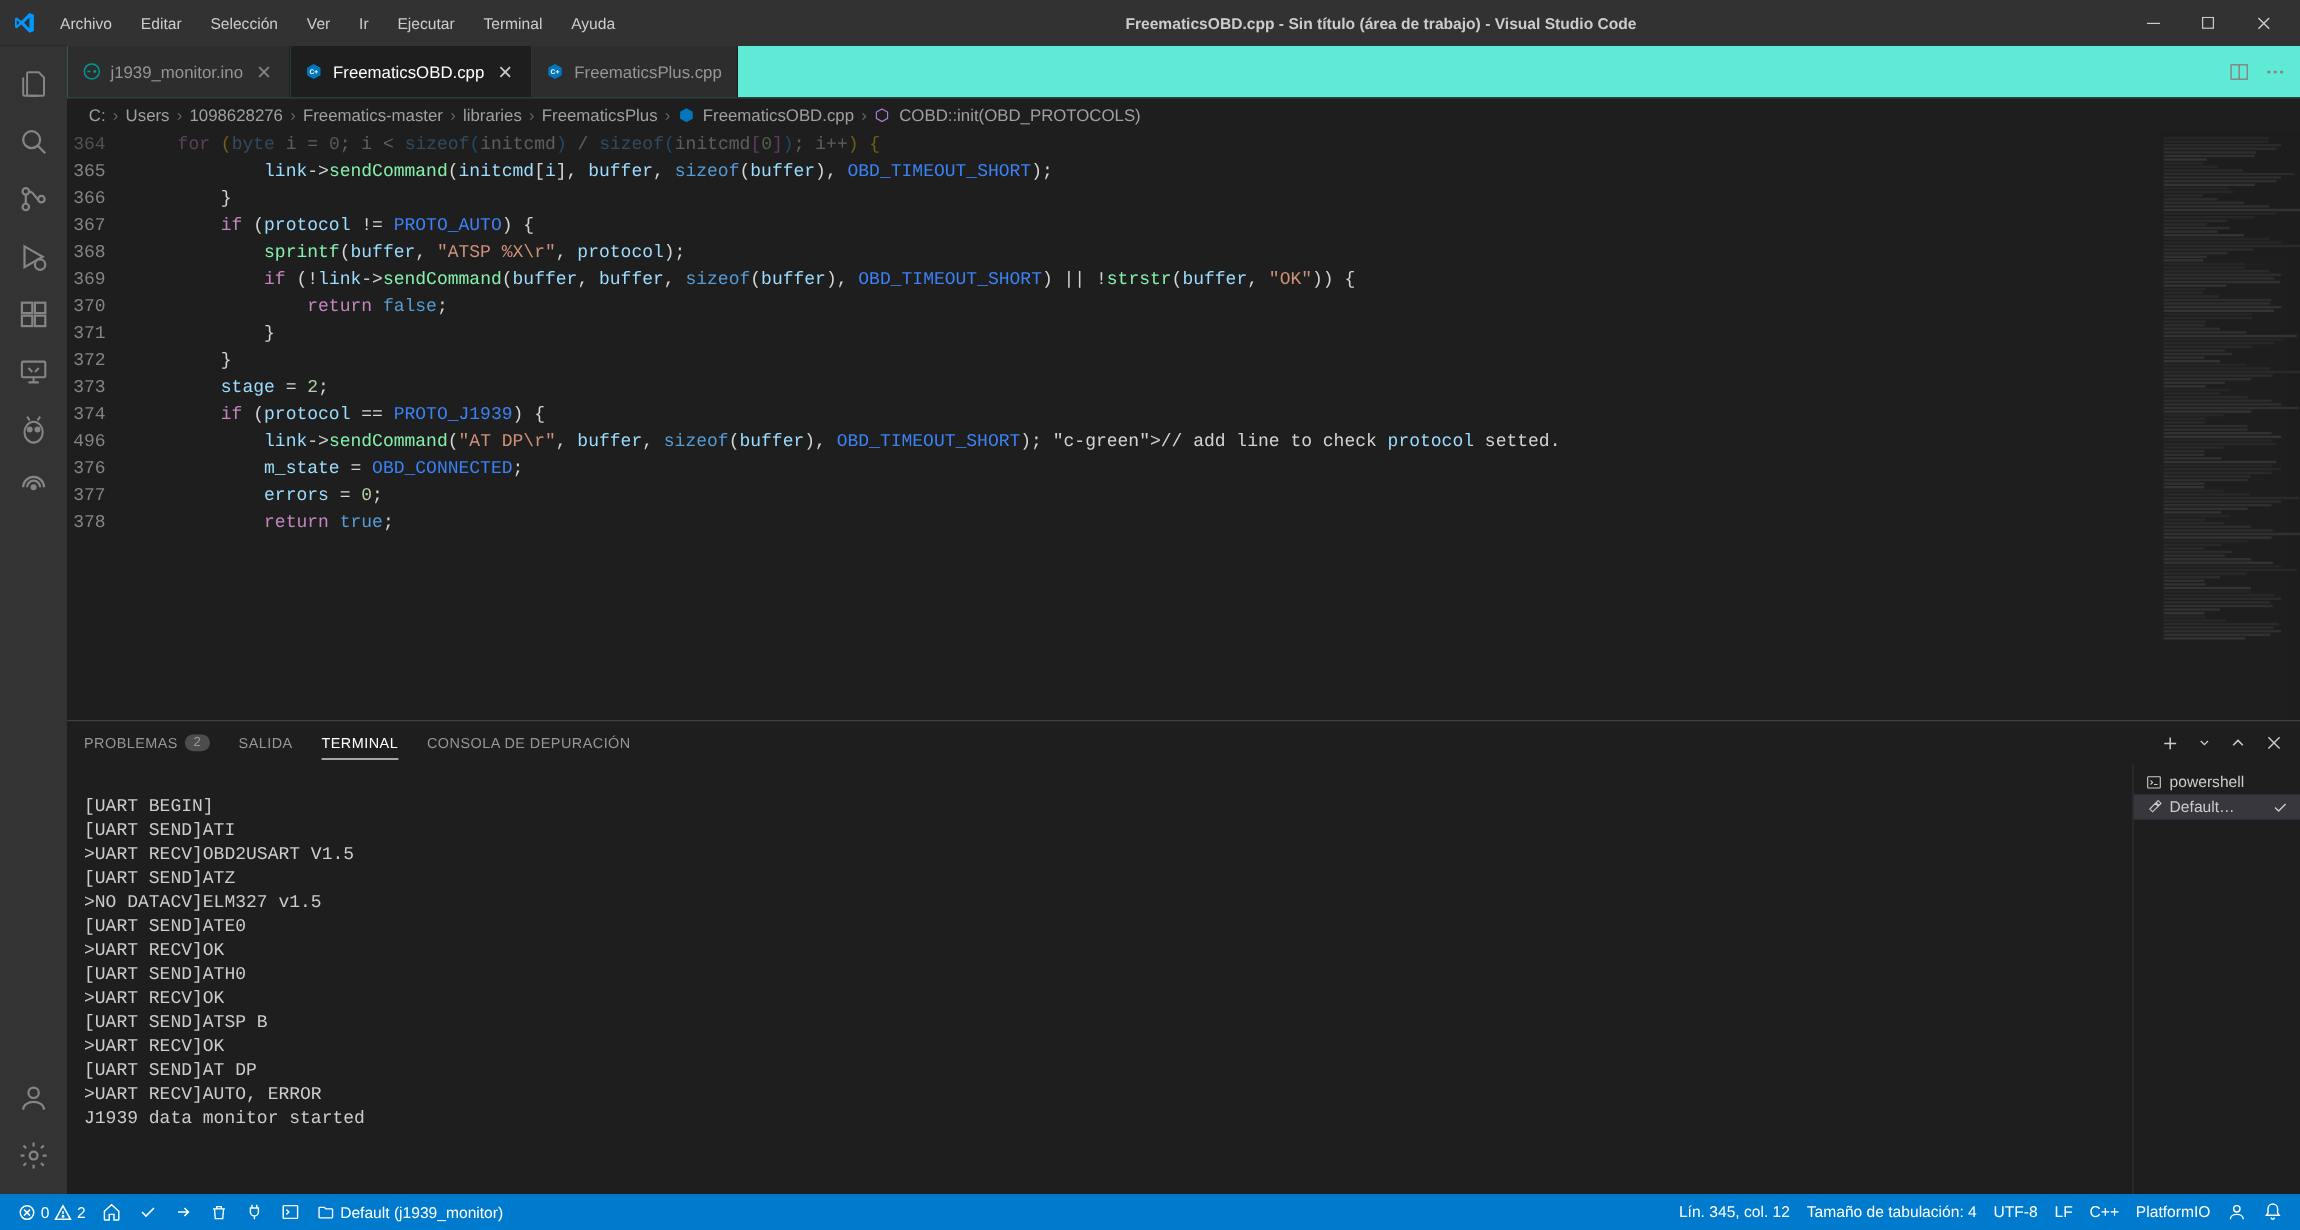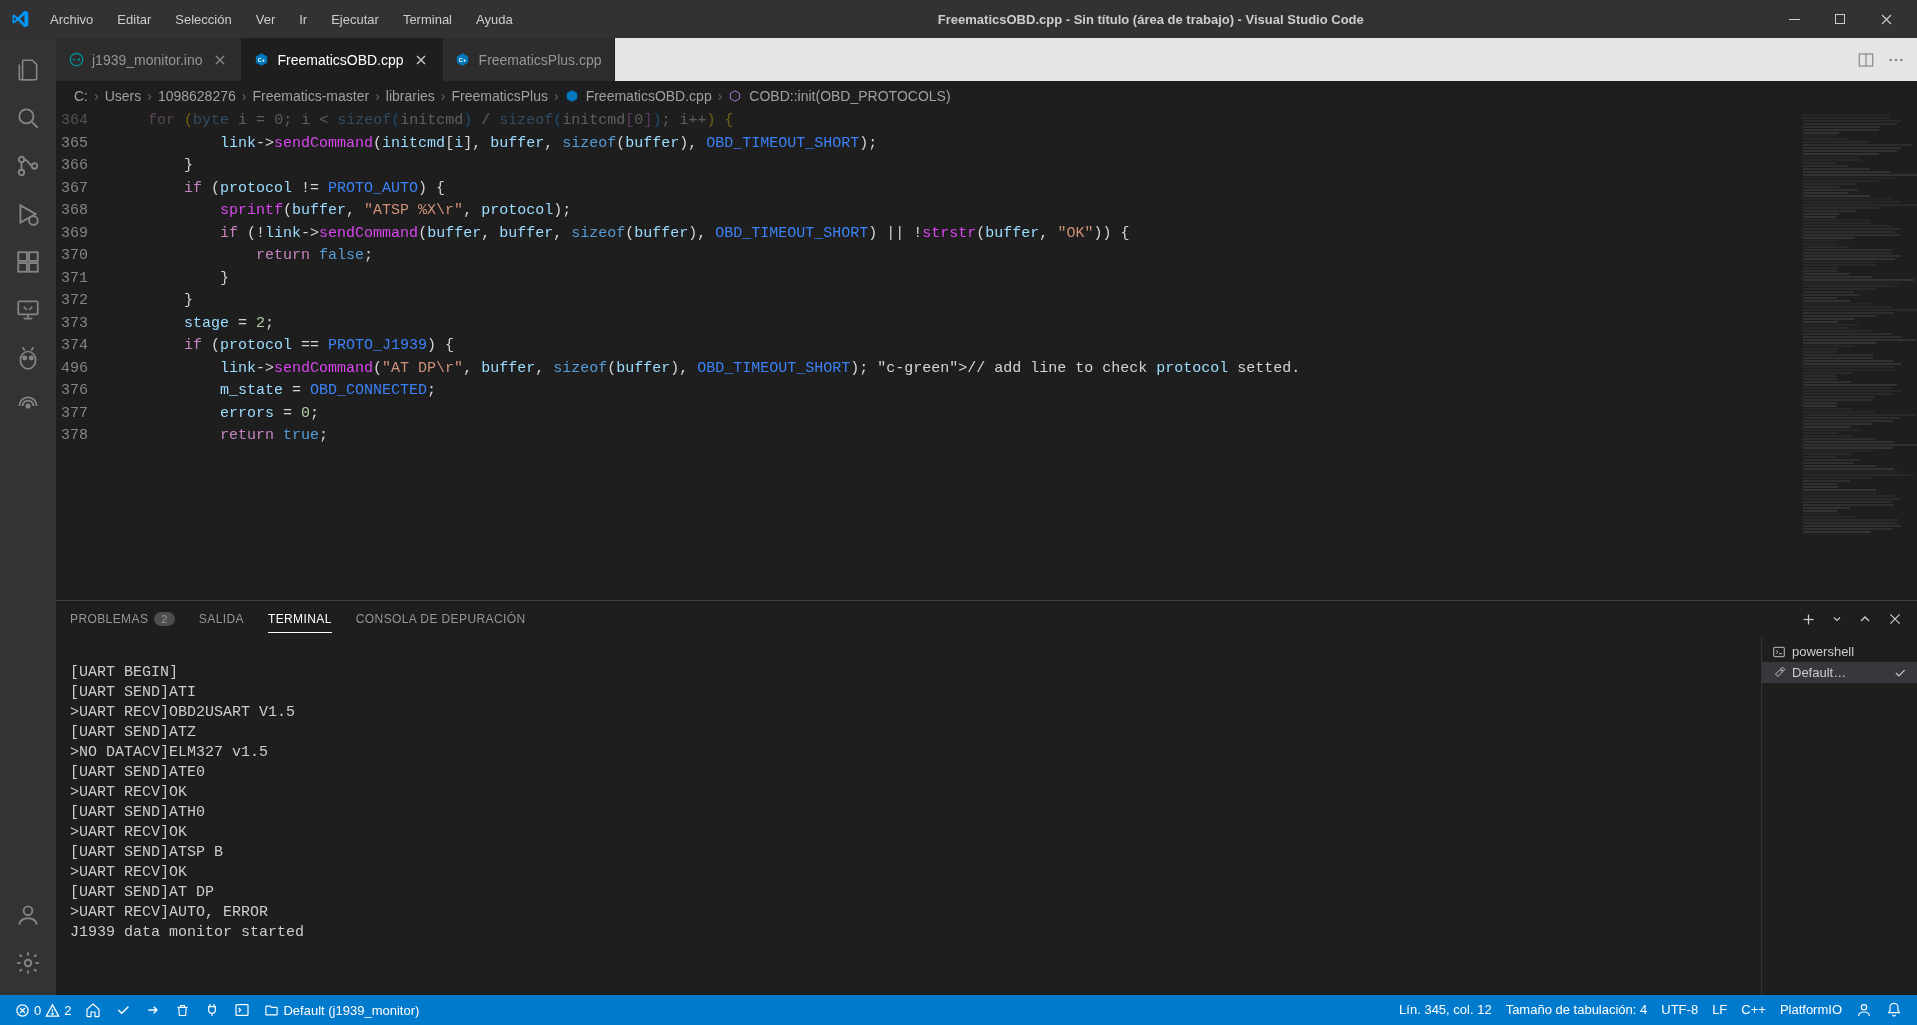--- a/index.html
+++ b/index.html
@@ -44,21 +44,21 @@
   align-items: center;
   justify-content: center;
   cursor: pointer;
   color: #858585;
   position: relative;
 }
 .activity-bottom { margin-top: auto; margin-bottom: 8px; }
 .editor-area { flex: 1; display: flex; flex-direction: column; background: #1e1e1e; overflow: hidden; }
 .tabs-bar {
   height: 44px;
-  background: #e5e5e5;
+  background: #5eead4;
   display: flex;
   align-items: stretch;
   border-bottom: 1px solid #1e1e1e;
 }
 .tab {
   display: flex;
   align-items: center;
   padding: 0 12px;
   gap: 8px;
   background: #2d2d2d;
@@ -91,21 +91,21 @@
   font-family: Consolas, "Courier New", monospace;
   font-size: 15px;
   line-height: 22.5px;
   white-space: pre;
   color: #d4d4d4;
   padding-left: 8px;
 }
 .minimap { width: 118px; background: #1e1e1e; padding: 4px; opacity: 0.55; overflow:hidden; }
 .minimap-line { height: 2px; margin-bottom: 1px; background: #555; }
 .c-blue { color: #569cd6; }
-.c-yellow { color: #d946ef; }
+.c-yellow { color: #86efac; }
 .c-orange { color: #ce9178; }
 .c-purple { color: #c586c0; }
 .c-lightgreen { color: #b5cea8; }
 .c-op { color: #d4d4d4; }
 .c-brace1 { color: #ffd700; }
 .c-brace2 { color: #da70d6; }
 .c-brace3 { color: #179fff; }
 .c-member { color: #9cdcfe; }
 .c-const { color: #3b82f6; }
 
@@ -133,21 +133,21 @@
 .terminal-output {
   flex: 1;
   font-family: Consolas, "Courier New", monospace;
   font-size: 15px;
   line-height: 20px;
   color: #cccccc;
   padding: 6px 14px;
   white-space: pre;
 }
 .terminal-sidebar {
-  width: 156px;
+  width: 140px;
   border-left: 1px solid #333;
   padding: 4px 0;
 }
 .terminal-side-item { display: flex; align-items: center; gap: 6px; padding: 3px 10px; font-size: 13px; color: #cccccc; cursor: pointer; }
 .terminal-side-item.active { background: #37373d; }
 .statusbar {
   height: 30px;
   background: #007acc;
   display: flex;
   align-items: center;

